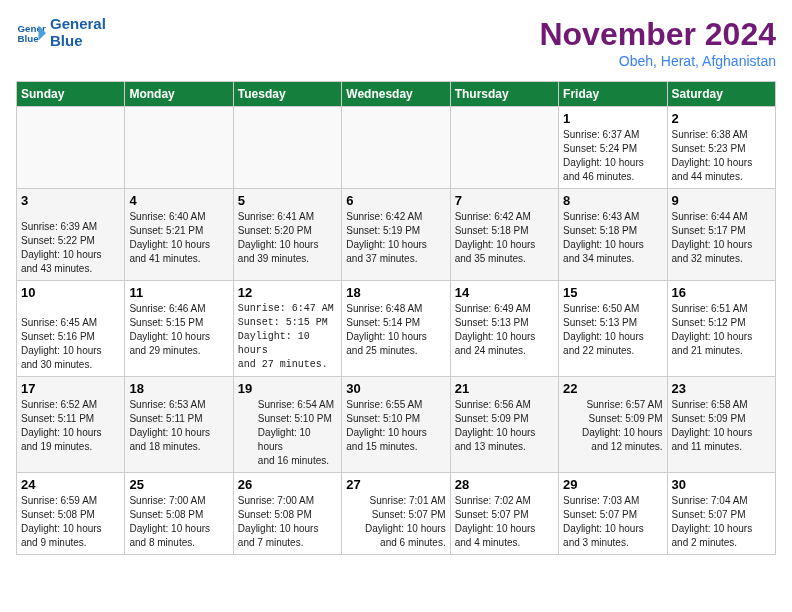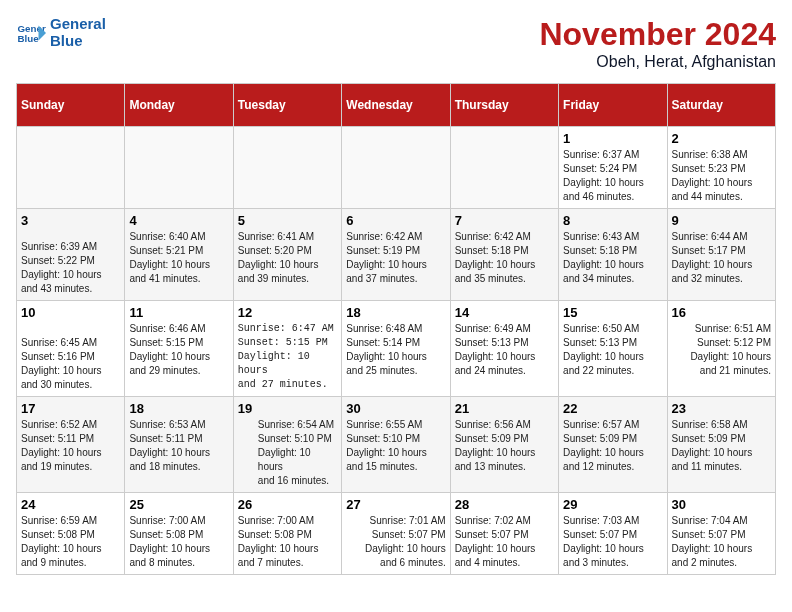--- a/index.html
+++ b/index.html
@@ -24,35 +24,35 @@
     .logo-icon {
       width: 30px;
       height: 30px;
     }
     .title-block {
       text-align: right;
     }
     .cal-title {
       font-size: 32px;
       font-weight: bold;
-      color: #b91c1c;
+      color: #701a75;
     }
     .cal-subtitle {
-      font-size: 16px;
-      color: #0f172a;
+      font-size: 14px;
+      color: #3b82f6;
     }
     table {
       width: 100%;
       border-collapse: collapse;
       font-size: 11px;
     }
     thead tr th {
-      background: #b91c1c;
+      background: #15803d;
       color: #fff;
-      padding: 14px 4px;
+      padding: 5px 4px;
       text-align: left;
       font-size: 12px;
       font-weight: bold;
       border: 1px solid #ccc;
     }
     tbody tr td {
       border: 1px solid #ccc;
       vertical-align: top;
       padding: 4px 4px;
       height: 80px;
@@ -219,21 +219,21 @@
         </td>
         <td>
           <div class="day-num">15</div>
           <div class="day-info" style="white-space: pre-line;">Sunrise: 6:50 AM
 Sunset: 5:13 PM
 Daylight: 10 hours
 and 22 minutes.</div>
         </td>
         <td>
           <div class="day-num">16</div>
-          <div class="day-info" style="white-space: pre-line; text-align: right;">Sunrise: 6:51 AM
+          <div class="day-info" style="white-space: pre-line;">Sunrise: 6:51 AM
 Sunset: 5:12 PM
 Daylight: 10 hours
 and 21 minutes.</div>
         </td>
       </tr>
       <tr>
         <td>
           <div class="day-num">17</div>
           <div class="day-info" style="white-space: pre-line;">Sunrise: 6:52 AM
 Sunset: 5:11 PM
@@ -263,21 +263,21 @@
         </td>
         <td>
           <div class="day-num">21</div>
           <div class="day-info" style="white-space: pre-line;">Sunrise: 6:56 AM
 Sunset: 5:09 PM
 Daylight: 10 hours
 and 13 minutes.</div>
         </td>
         <td>
           <div class="day-num">22</div>
-          <div class="day-info" style="white-space: pre-line;">Sunrise: 6:57 AM
+          <div class="day-info" style="white-space: pre-line; text-align: right;">Sunrise: 6:57 AM
 Sunset: 5:09 PM
 Daylight: 10 hours
 and 12 minutes.</div>
         </td>
         <td>
           <div class="day-num">23</div>
           <div class="day-info" style="white-space: pre-line;">Sunrise: 6:58 AM
 Sunset: 5:09 PM
 Daylight: 10 hours
 and 11 minutes.</div>

